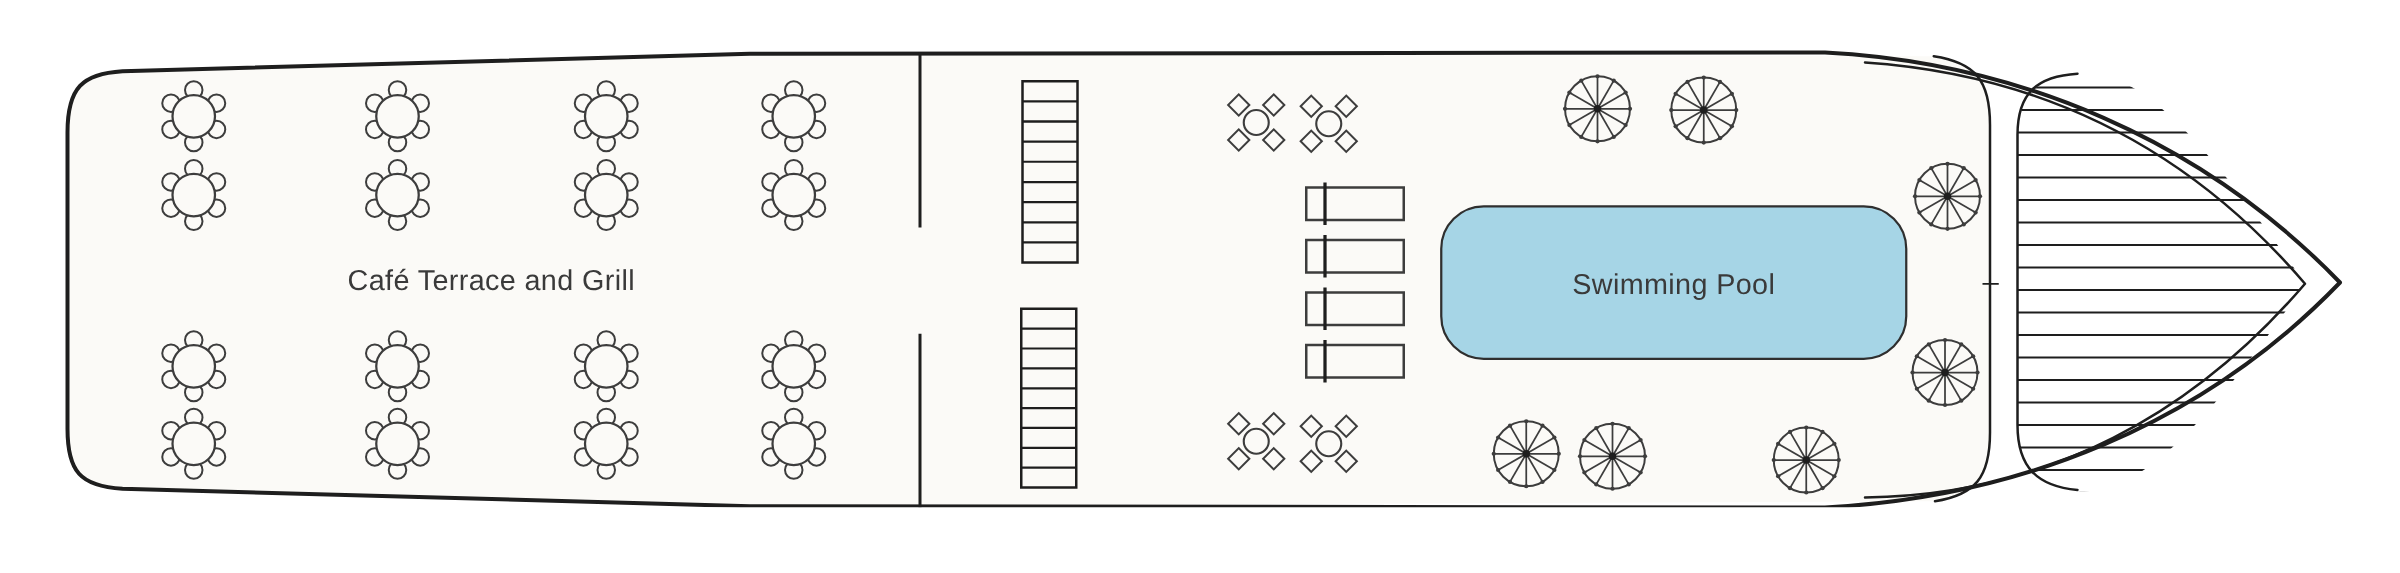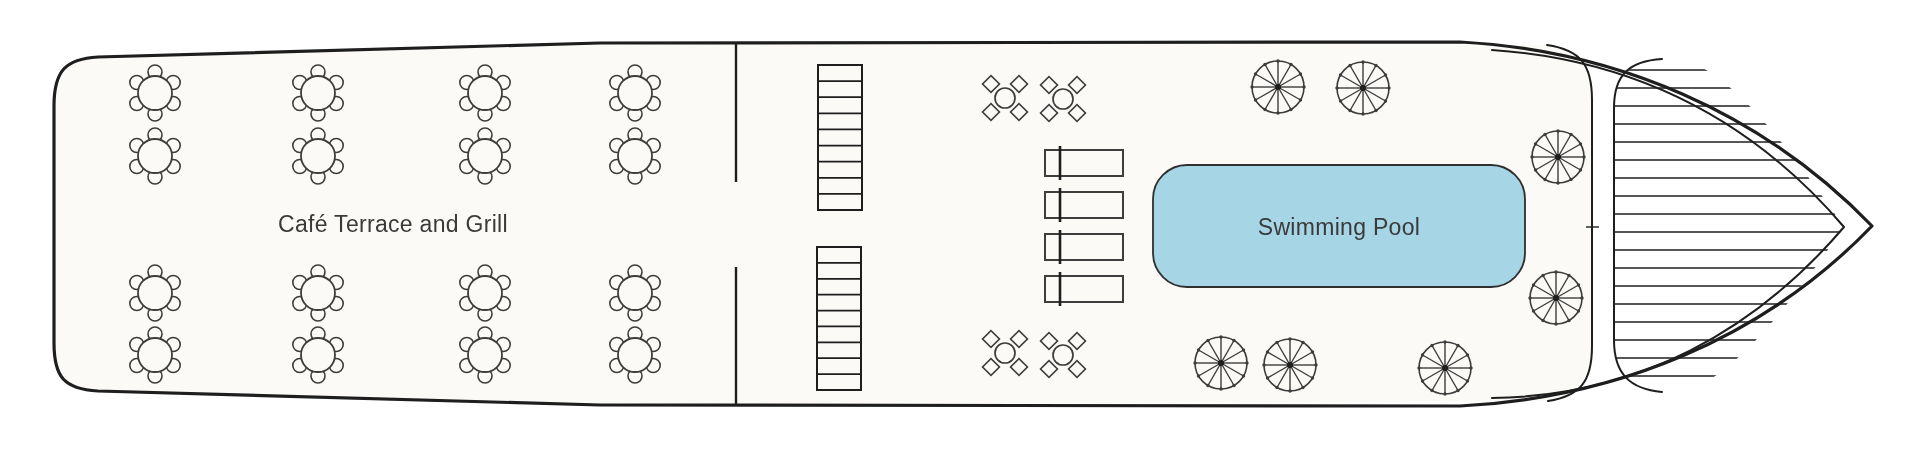--- a/index.html
+++ b/index.html
@@ -1,16 +1,16 @@
 <!DOCTYPE html>
 <html style="--outline: #1e1e1e; --line: #3d3d3d; --deck-fill: #fbfaf7; --furniture-fill: #fbfaf7; --pool-fill: #a6d5e6; --pool-border: #2f2f2f; --text: #3a3a3a;"><head>
 <meta charset="utf-8">
 <style>
   html,body{margin:0;padding:0;background:#ffffff;}
-  .canvas{position:relative;width:1920px;height:458px;background:#ffffff;overflow:hidden;
+  .canvas{position:relative;width:1920px;height:406px;background:#ffffff;overflow:hidden;
           font-family:"Liberation Sans", sans-serif;}
   svg{position:absolute;left:0;top:0;}
   .hull-fill{fill:#ffffff;stroke:none;}
   .deck-fill{fill:var(--deck-fill,#fbfaf7);stroke:none;}
   .hull-stroke{fill:none;stroke:var(--outline,#1e1e1e);stroke-width:3.2;stroke-linejoin:round;stroke-linecap:round;}
   .bow-inner{fill:none;stroke:var(--outline,#1e1e1e);stroke-width:2;stroke-linejoin:round;stroke-linecap:round;}
   .struct{fill:none;stroke:var(--outline,#1e1e1e);stroke-width:2;stroke-linecap:round;}
   .pool-rect{fill:var(--pool-fill,#a6d5e6);stroke:var(--pool-border,#2f2f2f);stroke-width:1.8;}
   .label{fill:var(--text,#3a3a3a);font-family:"Liberation Sans", sans-serif;font-size:23px;
          text-anchor:middle;letter-spacing:0.3px;}

